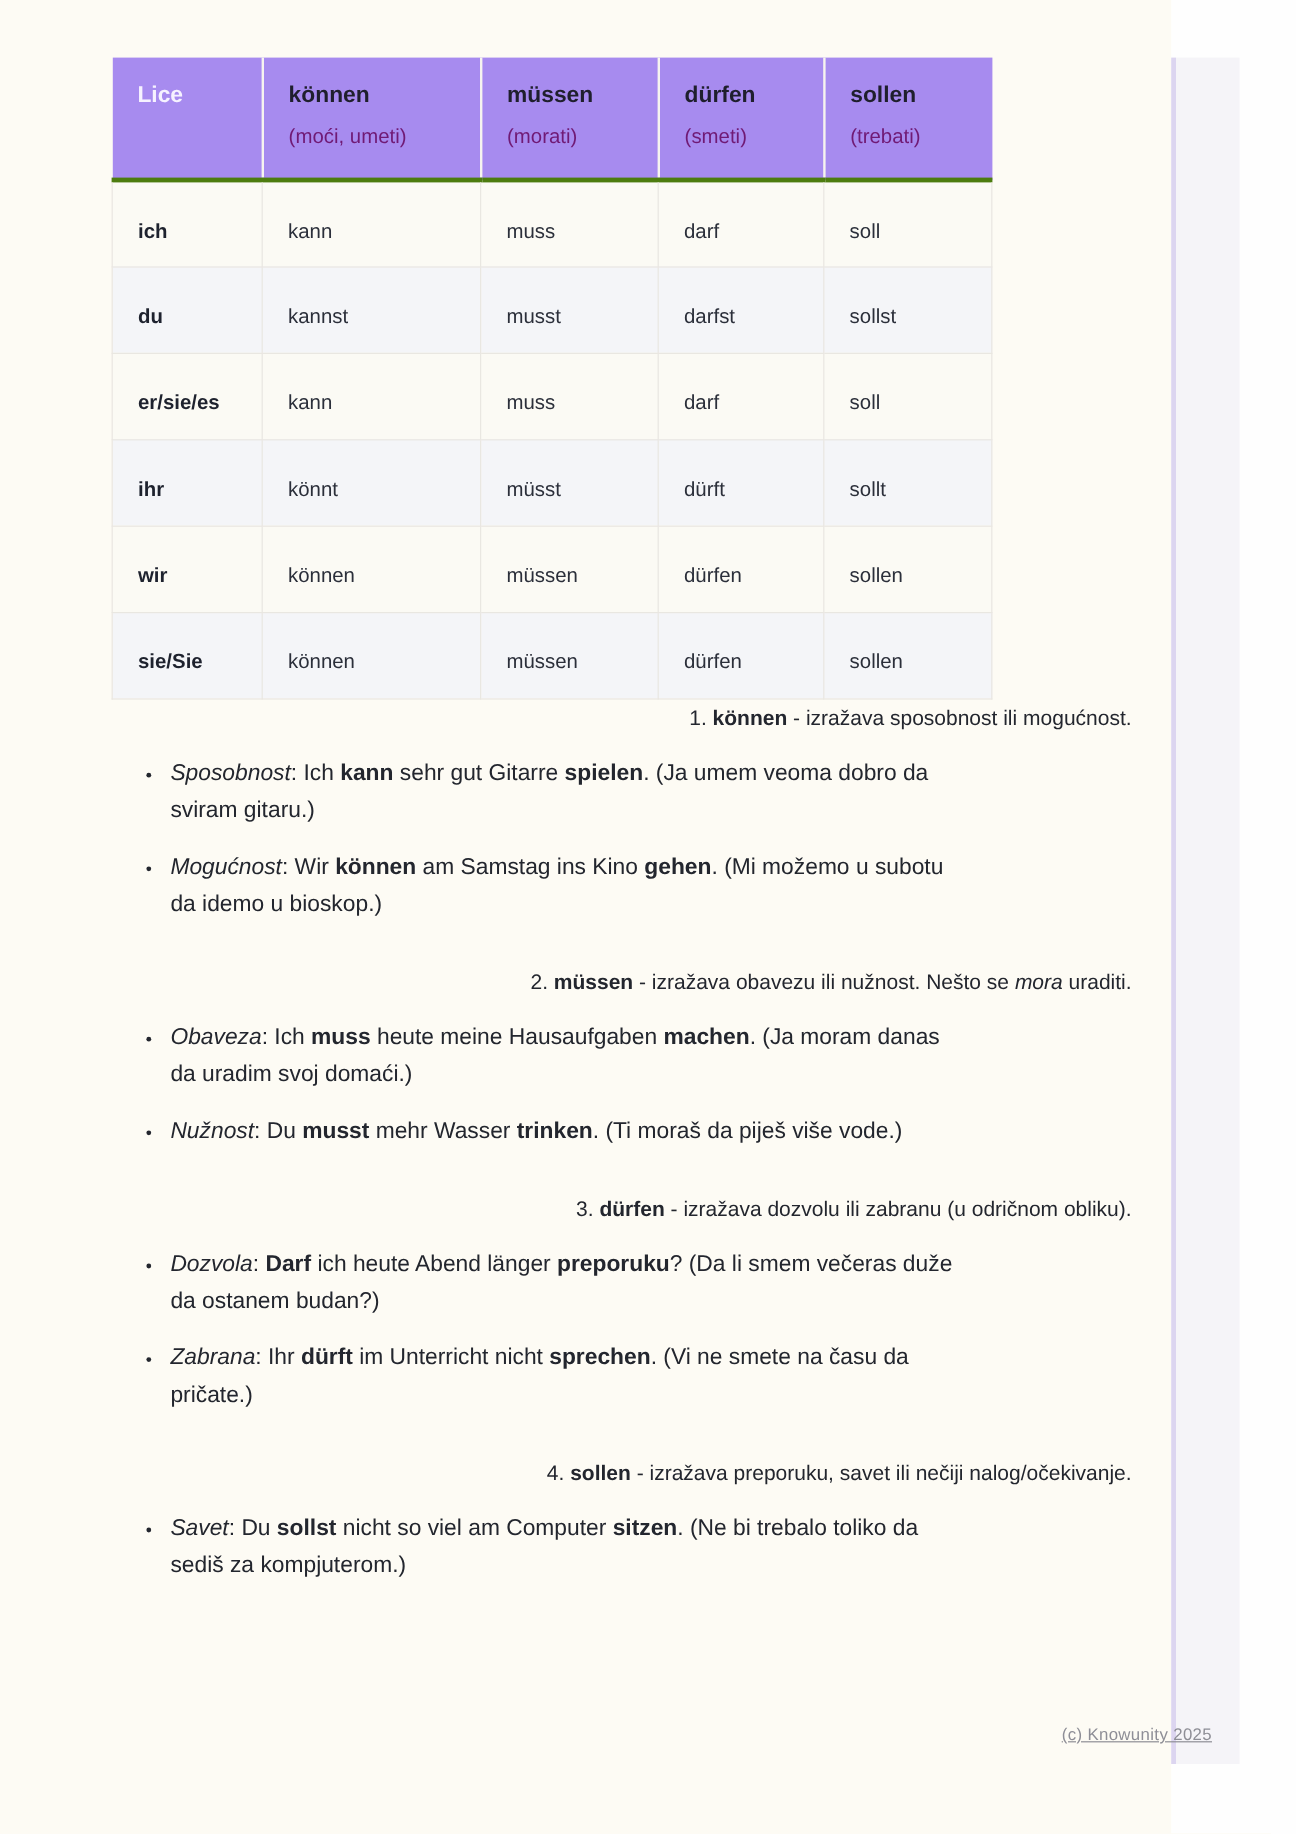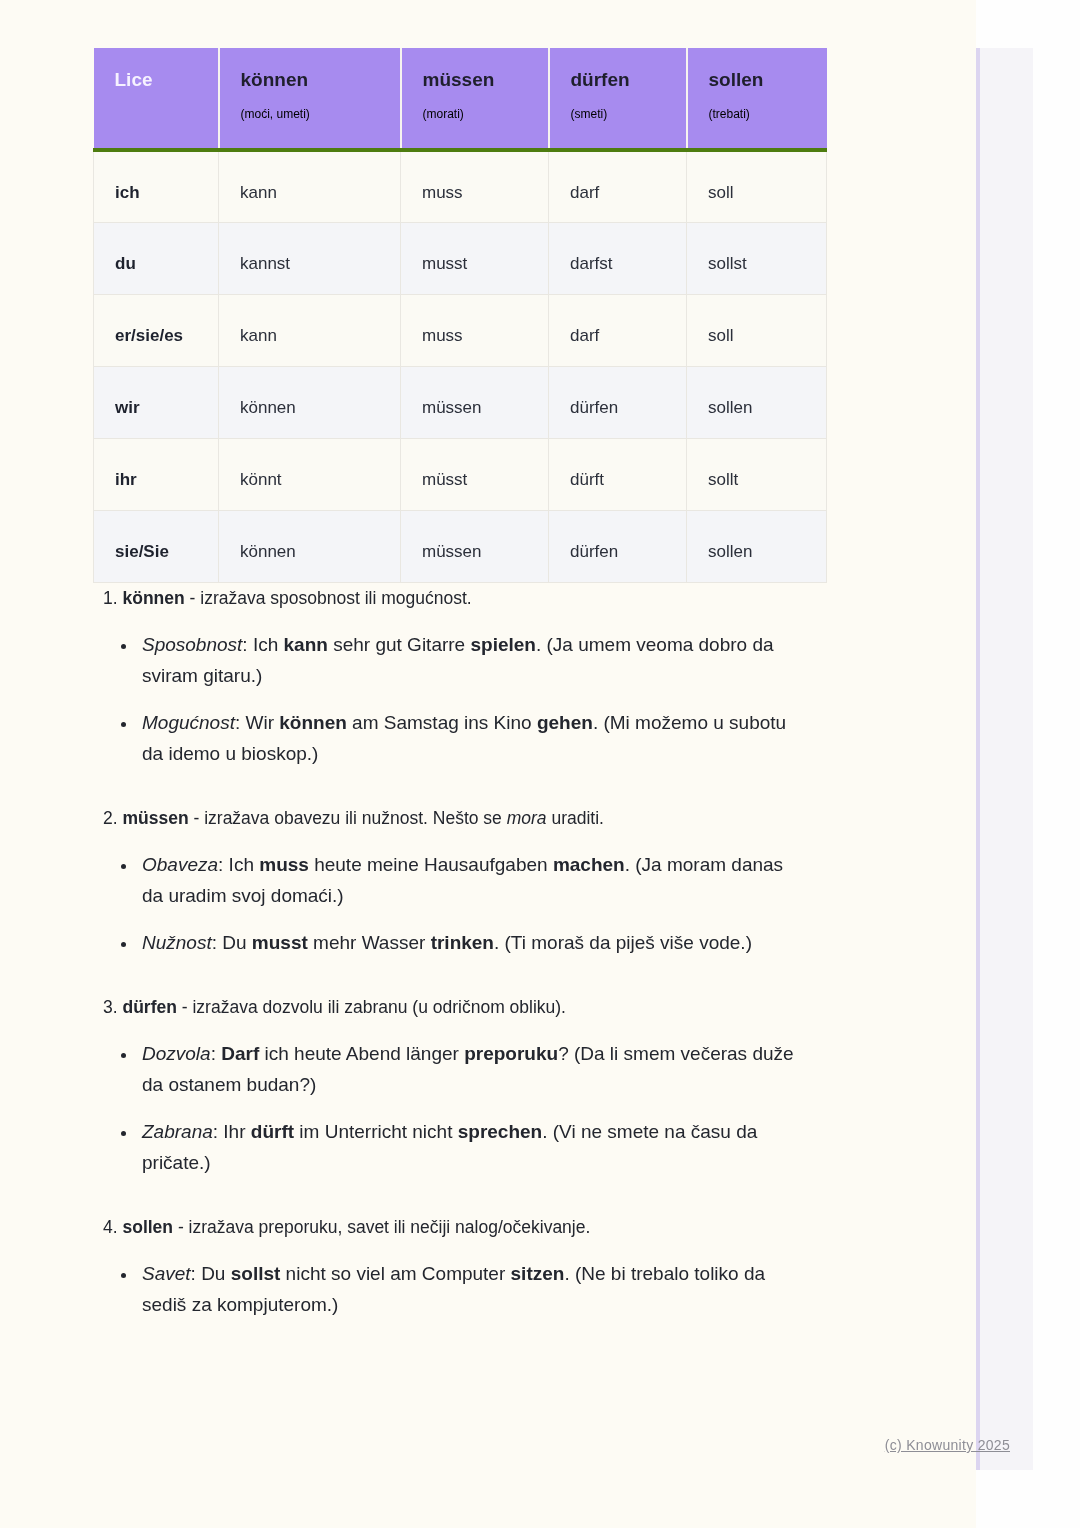--- a/index.html
+++ b/index.html
@@ -19,21 +19,21 @@
     border-right: 2px solid #f7f4ef;
     border-bottom: 4px solid #4d7c0f;
     height: 102px;
     text-align: left;
     vertical-align: top;
     padding: 20px 10px 0 21px;
   }
   thead th:last-child { border-right: none; }
   .th-title { font-size: 19px; font-weight: 700; color: #1f1f2d; line-height: 24px; }
   .th-title.light { color: #f6f2ff; font-weight: 600; }
-  .th-sub { font-size: 12px; font-weight: 400; color: #000000; margin-top: 11px; line-height: 22px; }
+  .th-sub { font-size: 17px; font-weight: 400; color: #701a75; margin-top: 11px; line-height: 22px; }
 
   tbody th, tbody td {
     border: 1px solid #e9e7e1;
     height: 72px;
     padding: 12px 10px 0 21px;
     font-size: 17px;
     text-align: left;
     vertical-align: middle;
   }
   tbody th { font-weight: 700; color: #1e222e; }
@@ -43,21 +43,21 @@
 
   
   h2.section-heading {
     margin: 38px 0 26px 0;
     font-size: 29px;
     font-weight: 700;
     color: #b6a6f1;
     letter-spacing: 0.2px;
   }
   .item { margin-bottom: 34px; padding-left: 10px; }
-  .item .lead { font-size: 17.5px; line-height: 31px; margin-bottom: 15px; max-width: 840px; }
+  .item .lead { font-size: 17.5px; line-height: 31px; margin-bottom: 15px; max-width: 840px; text-align: right; }
   .item ul { list-style: disc outside; padding-left: 34px; }
   .item li { margin-bottom: 16px; max-width: 665px; font-size: 19px; line-height: 31px; padding-left: 5px; }
   .item li::marker { color: #23262e; font-size: 15px; }
   .item li:last-child { margin-bottom: 0; }
   .rich b { font-weight: 700; }
   .rich i { font-style: italic; }
 
   
   .right-white { position: absolute; left: 976px; top: 0; width: 104px; height: 100%; background: #fefefe; z-index: 1; }
   .page-divider-line { position: absolute; left: 976px; top: 48px; width: 4px; height: 1422px; background: #dcd5f0; z-index: 2; }
@@ -132,34 +132,34 @@
         <td>sollst</td>
       </tr>
       <tr>
         <th>er/sie/es</th>
         <td>kann</td>
         <td>muss</td>
         <td>darf</td>
         <td>soll</td>
       </tr>
       <tr>
+        <th>ihr</th>
+        <td>könnt</td>
+        <td>müsst</td>
+        <td>dürft</td>
+        <td>sollt</td>
+      </tr>
+      <tr>
         <th>wir</th>
         <td>können</td>
         <td>müssen</td>
         <td>dürfen</td>
         <td>sollen</td>
       </tr>
       <tr>
-        <th>ihr</th>
-        <td>könnt</td>
-        <td>müsst</td>
-        <td>dürft</td>
-        <td>sollt</td>
-      </tr>
-      <tr>
         <th>sie/Sie</th>
         <td>können</td>
         <td>müssen</td>
         <td>dürfen</td>
         <td>sollen</td>
       </tr>
     </tbody>
   </table>
 
 

